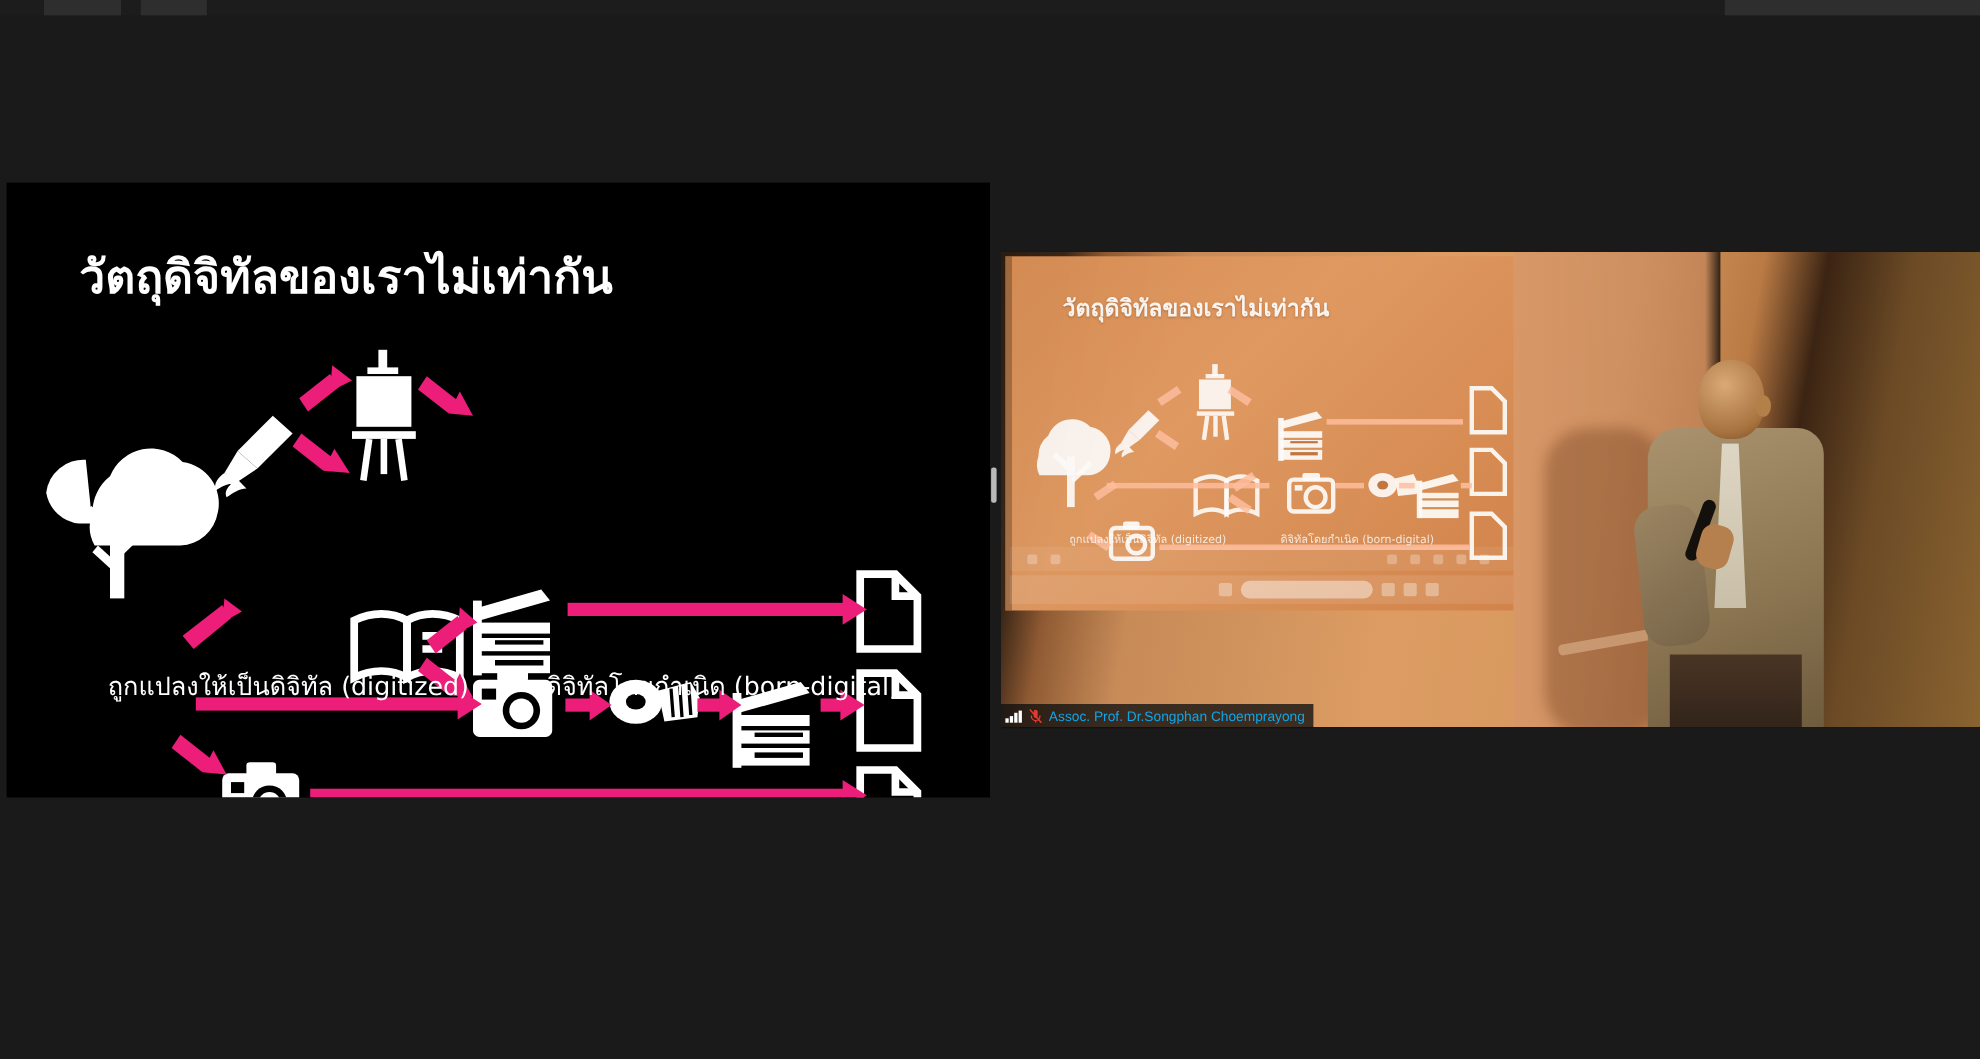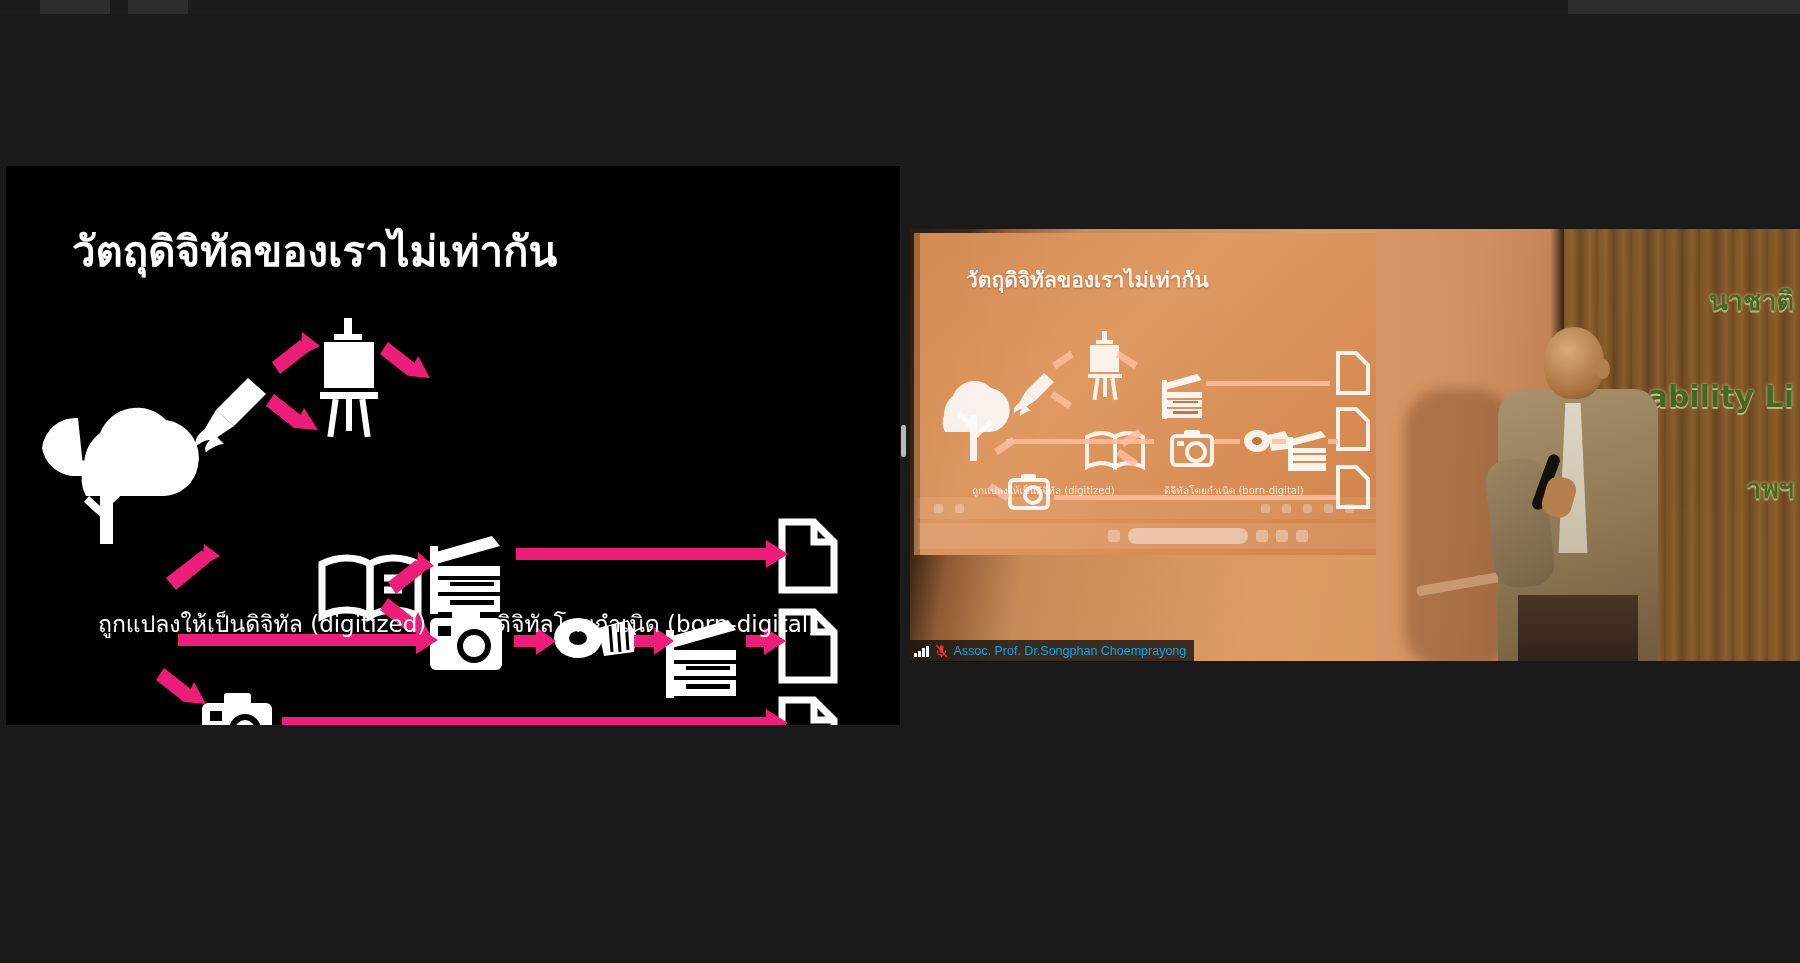--- a/index.html
+++ b/index.html
@@ -494,25 +494,20 @@
         <span class="tb-ico"></span>
         <span class="tb-search"></span>
         <span class="tb-ico"></span>
         <span class="tb-ico"></span>
         <span class="tb-ico"></span>
       </div>
     </div>
 
     <div class="wall-dark"></div>
     <div class="curtain-shadow"></div>
-    <div class="curtain">
-      <div class="banner-line bl1">นาชาติ</div>
-      <div class="banner-line bl2">ability Li</div>
-      <div class="banner-line bl3">าพฯ</div>
-    </div>
 
     <div class="speaker">
       <div class="sp-shadow"></div>
       <div class="sp-stand"></div>
       <div class="sp-body"></div>
       <div class="sp-shirt"></div>
       <div class="sp-head"></div>
       <div class="sp-ear"></div>
       <div class="sp-armL"></div>
       <div class="sp-mic"></div>

